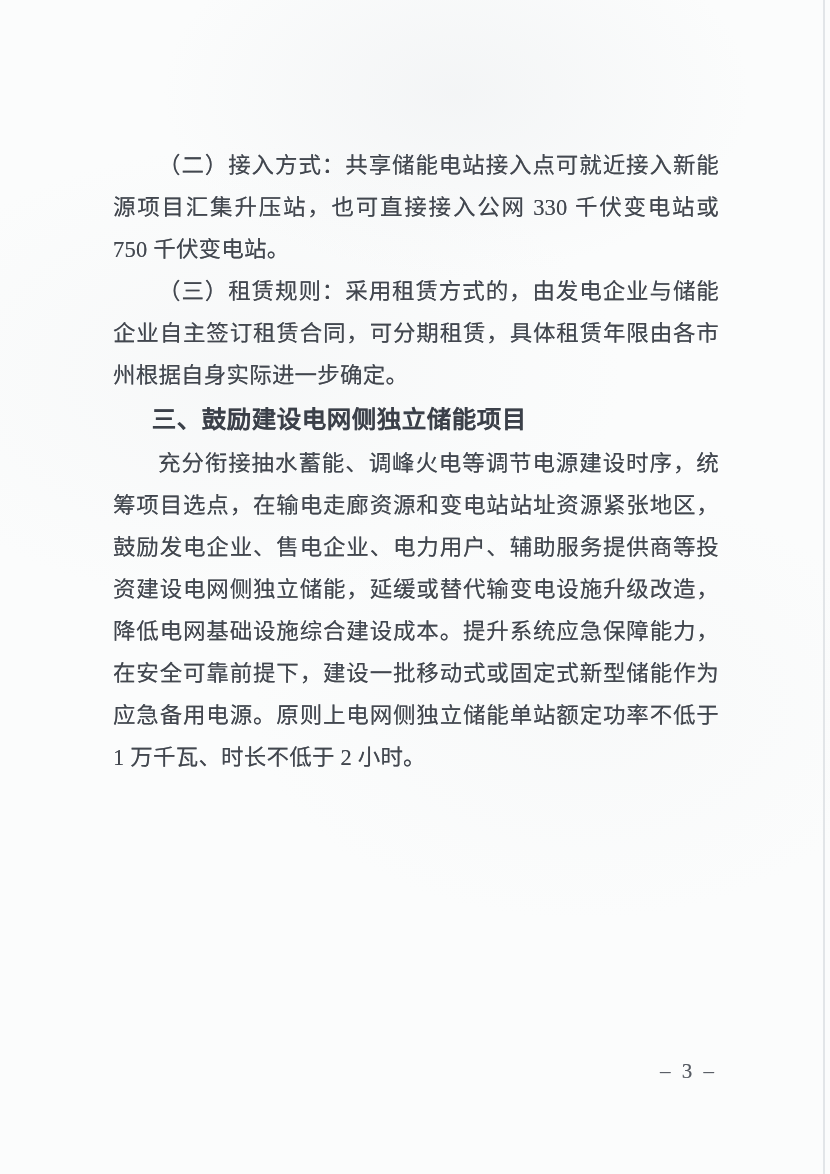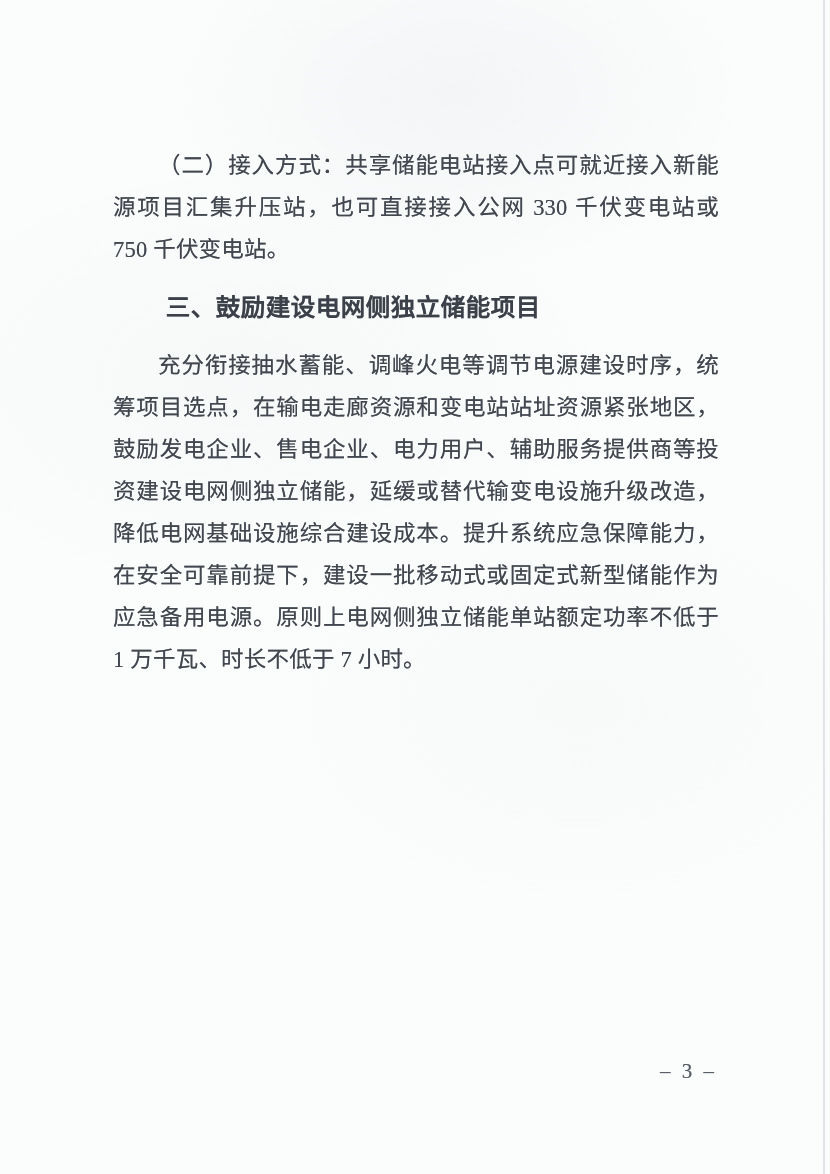--- a/index.html
+++ b/index.html
@@ -38,21 +38,21 @@
     font-family: "Liberation Serif", "DejaVu Serif", serif;
     font-size: 22.5px;
     line-height: 42px;
     color: #42474f;
     text-align: justify;
     text-indent: 2em;
     letter-spacing: 0.2px;
     text-shadow: 0 0 0.6px rgba(66,71,79,0.65);
   }
   .heading {
-    margin: 16px;
+    margin: 2px;
     font-family: Liberation Serif, serif;
     font-size: 24.5px;
     line-height: 42px;
     font-weight: bold;
     color: #3b4049;
     text-indent: 1.5em;
     letter-spacing: 0.5px;
     text-shadow: 0 0 0.6px rgba(59,64,73,0.55);
   }
   .page-number {
@@ -69,19 +69,20 @@
 </style>
 </head>
 <body>
 
 <div class="page">
 
   <div class="scan-edge"></div>
 
   <main class="content">
     <p class="body-par">（二）接入方式：共享储能电站接入点可就近接入新能源项目汇集升压站，也可直接接入公网 330 千伏变电站或 750 千伏变电站。</p>
+    <p class="body-par">（三）租赁规则：采用租赁方式的，由发电企业与储能企业自主签订租赁合同，可分期租赁，具体租赁年限由各市州根据自身实际进一步确定。</p>
     <h2 class="heading">三、鼓励建设电网侧独立储能项目</h2>
-    <p class="body-par">充分衔接抽水蓄能、调峰火电等调节电源建设时序，统筹项目选点，在输电走廊资源和变电站站址资源紧张地区，鼓励发电企业、售电企业、电力用户、辅助服务提供商等投资建设电网侧独立储能，延缓或替代输变电设施升级改造，降低电网基础设施综合建设成本。提升系统应急保障能力，在安全可靠前提下，建设一批移动式或固定式新型储能作为应急备用电源。原则上电网侧独立储能单站额定功率不低于 1 万千瓦、时长不低于 7 小时。</p>
+    <p class="body-par">充分衔接抽水蓄能、调峰火电等调节电源建设时序，统筹项目选点，在输电走廊资源和变电站站址资源紧张地区，鼓励发电企业、售电企业、电力用户、辅助服务提供商等投资建设电网侧独立储能，延缓或替代输变电设施升级改造，降低电网基础设施综合建设成本。提升系统应急保障能力，在安全可靠前提下，建设一批移动式或固定式新型储能作为应急备用电源。原则上电网侧独立储能单站额定功率不低于 1 万千瓦、时长不低于 2 小时。</p>
   </main>
 
   <div class="page-number">– 3 –</div>
 
 </div>
 
 </body></html>

